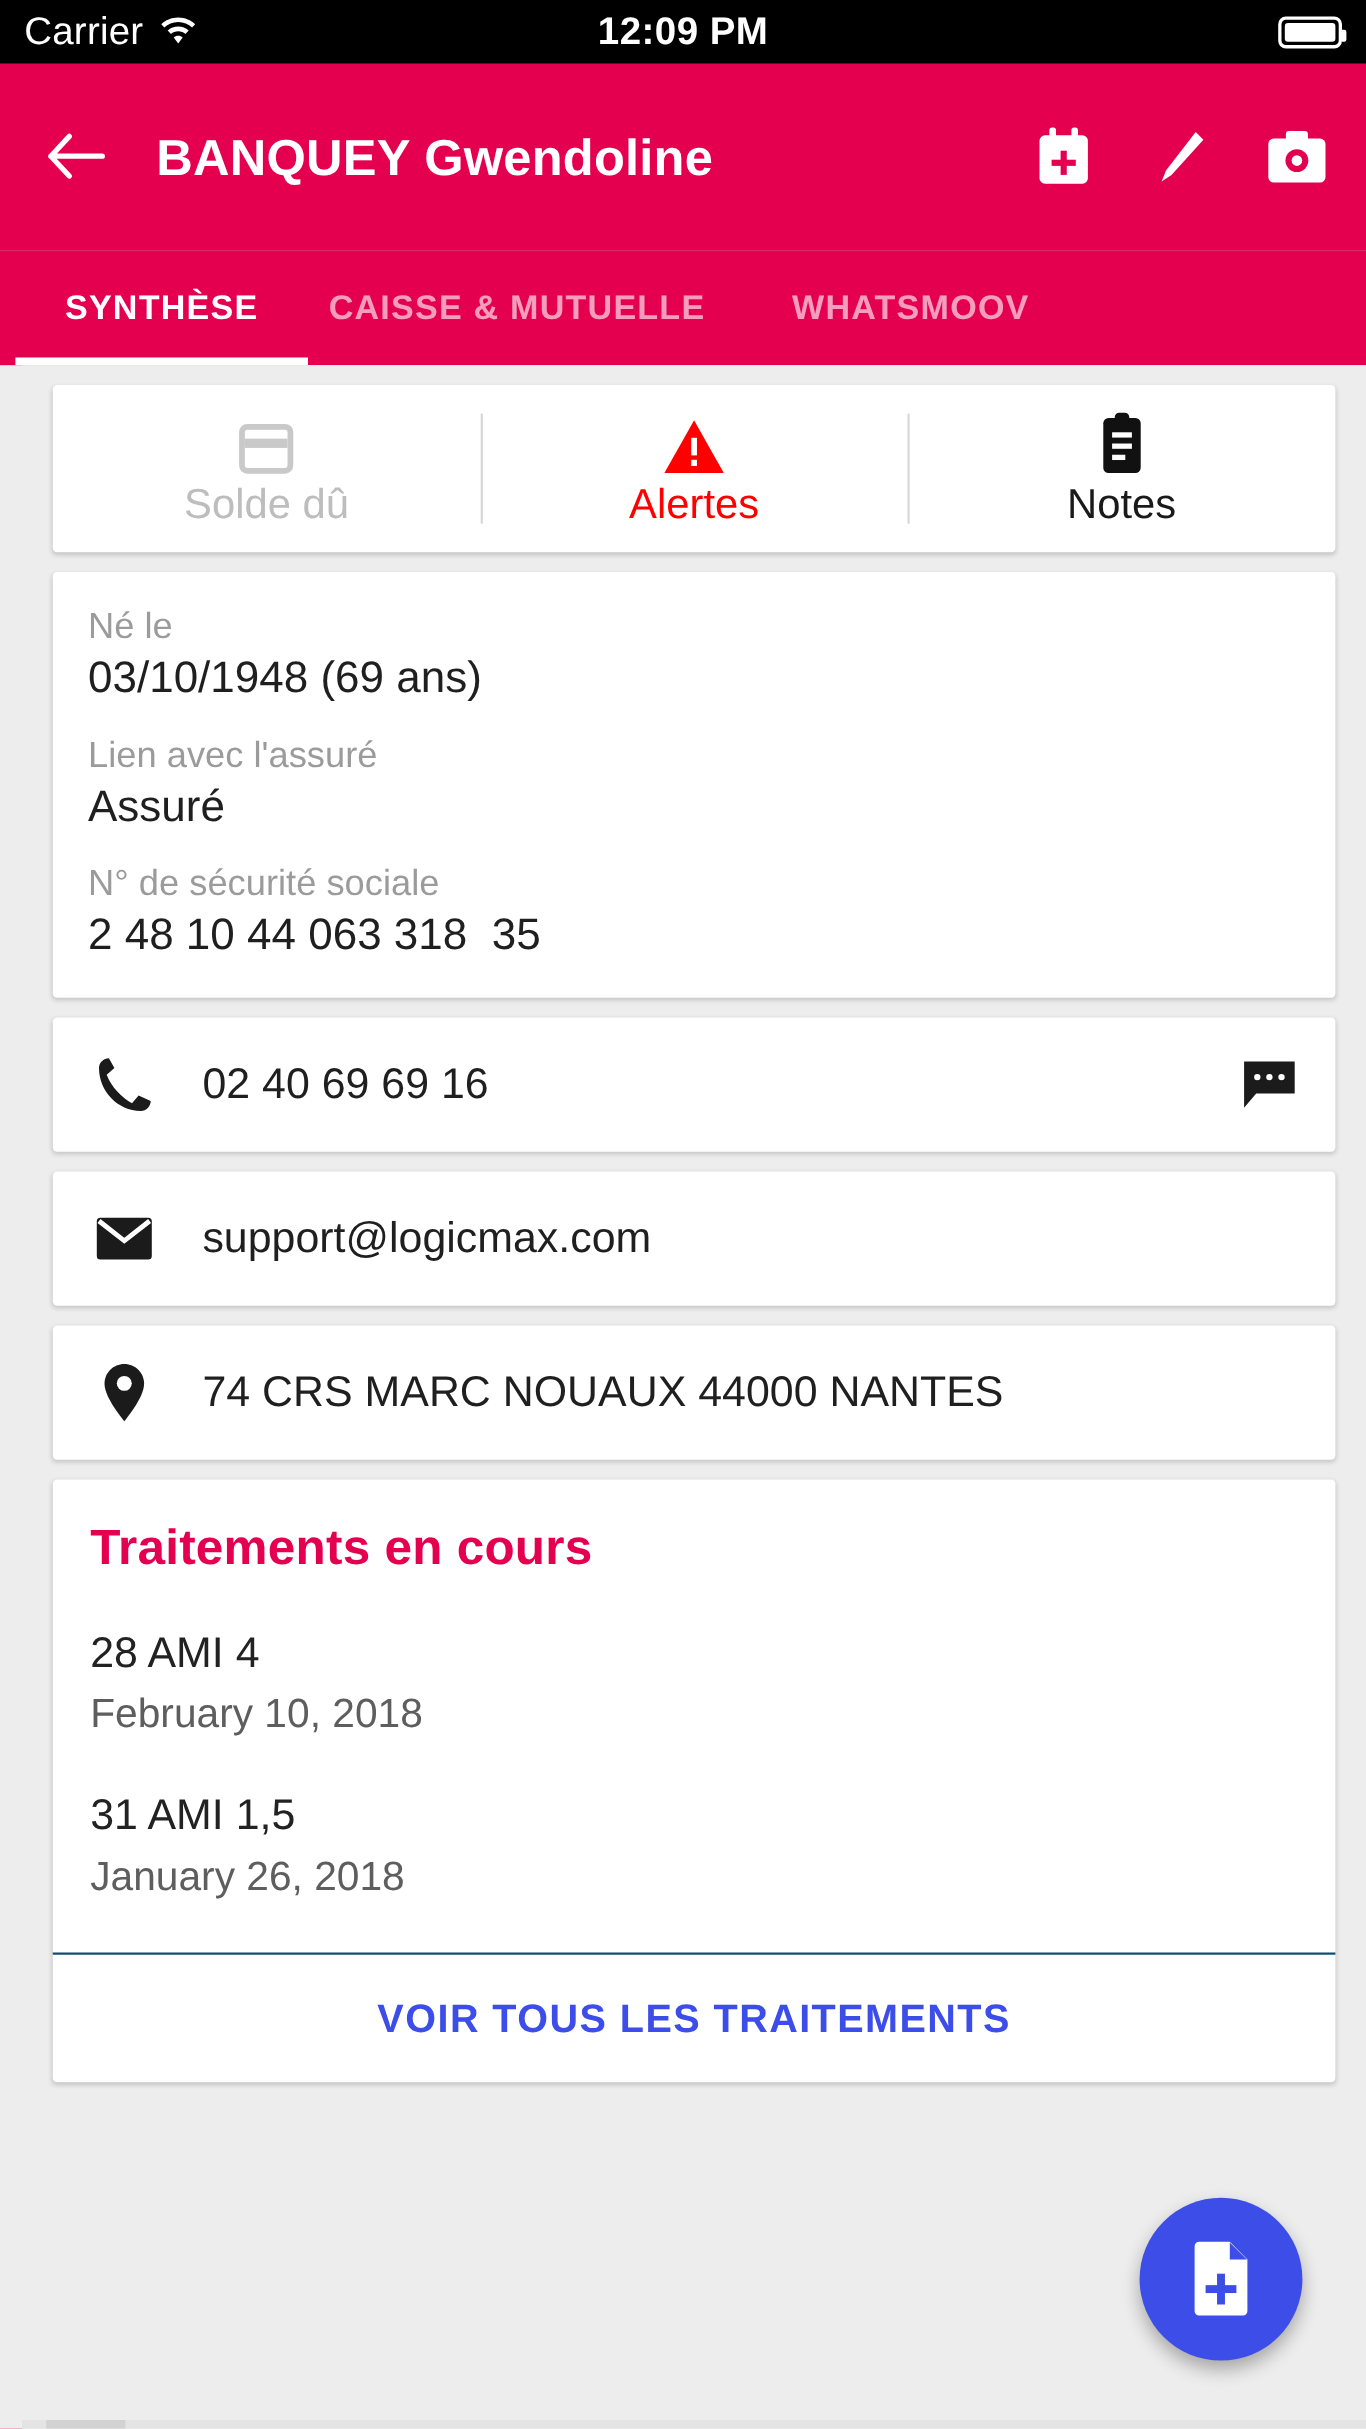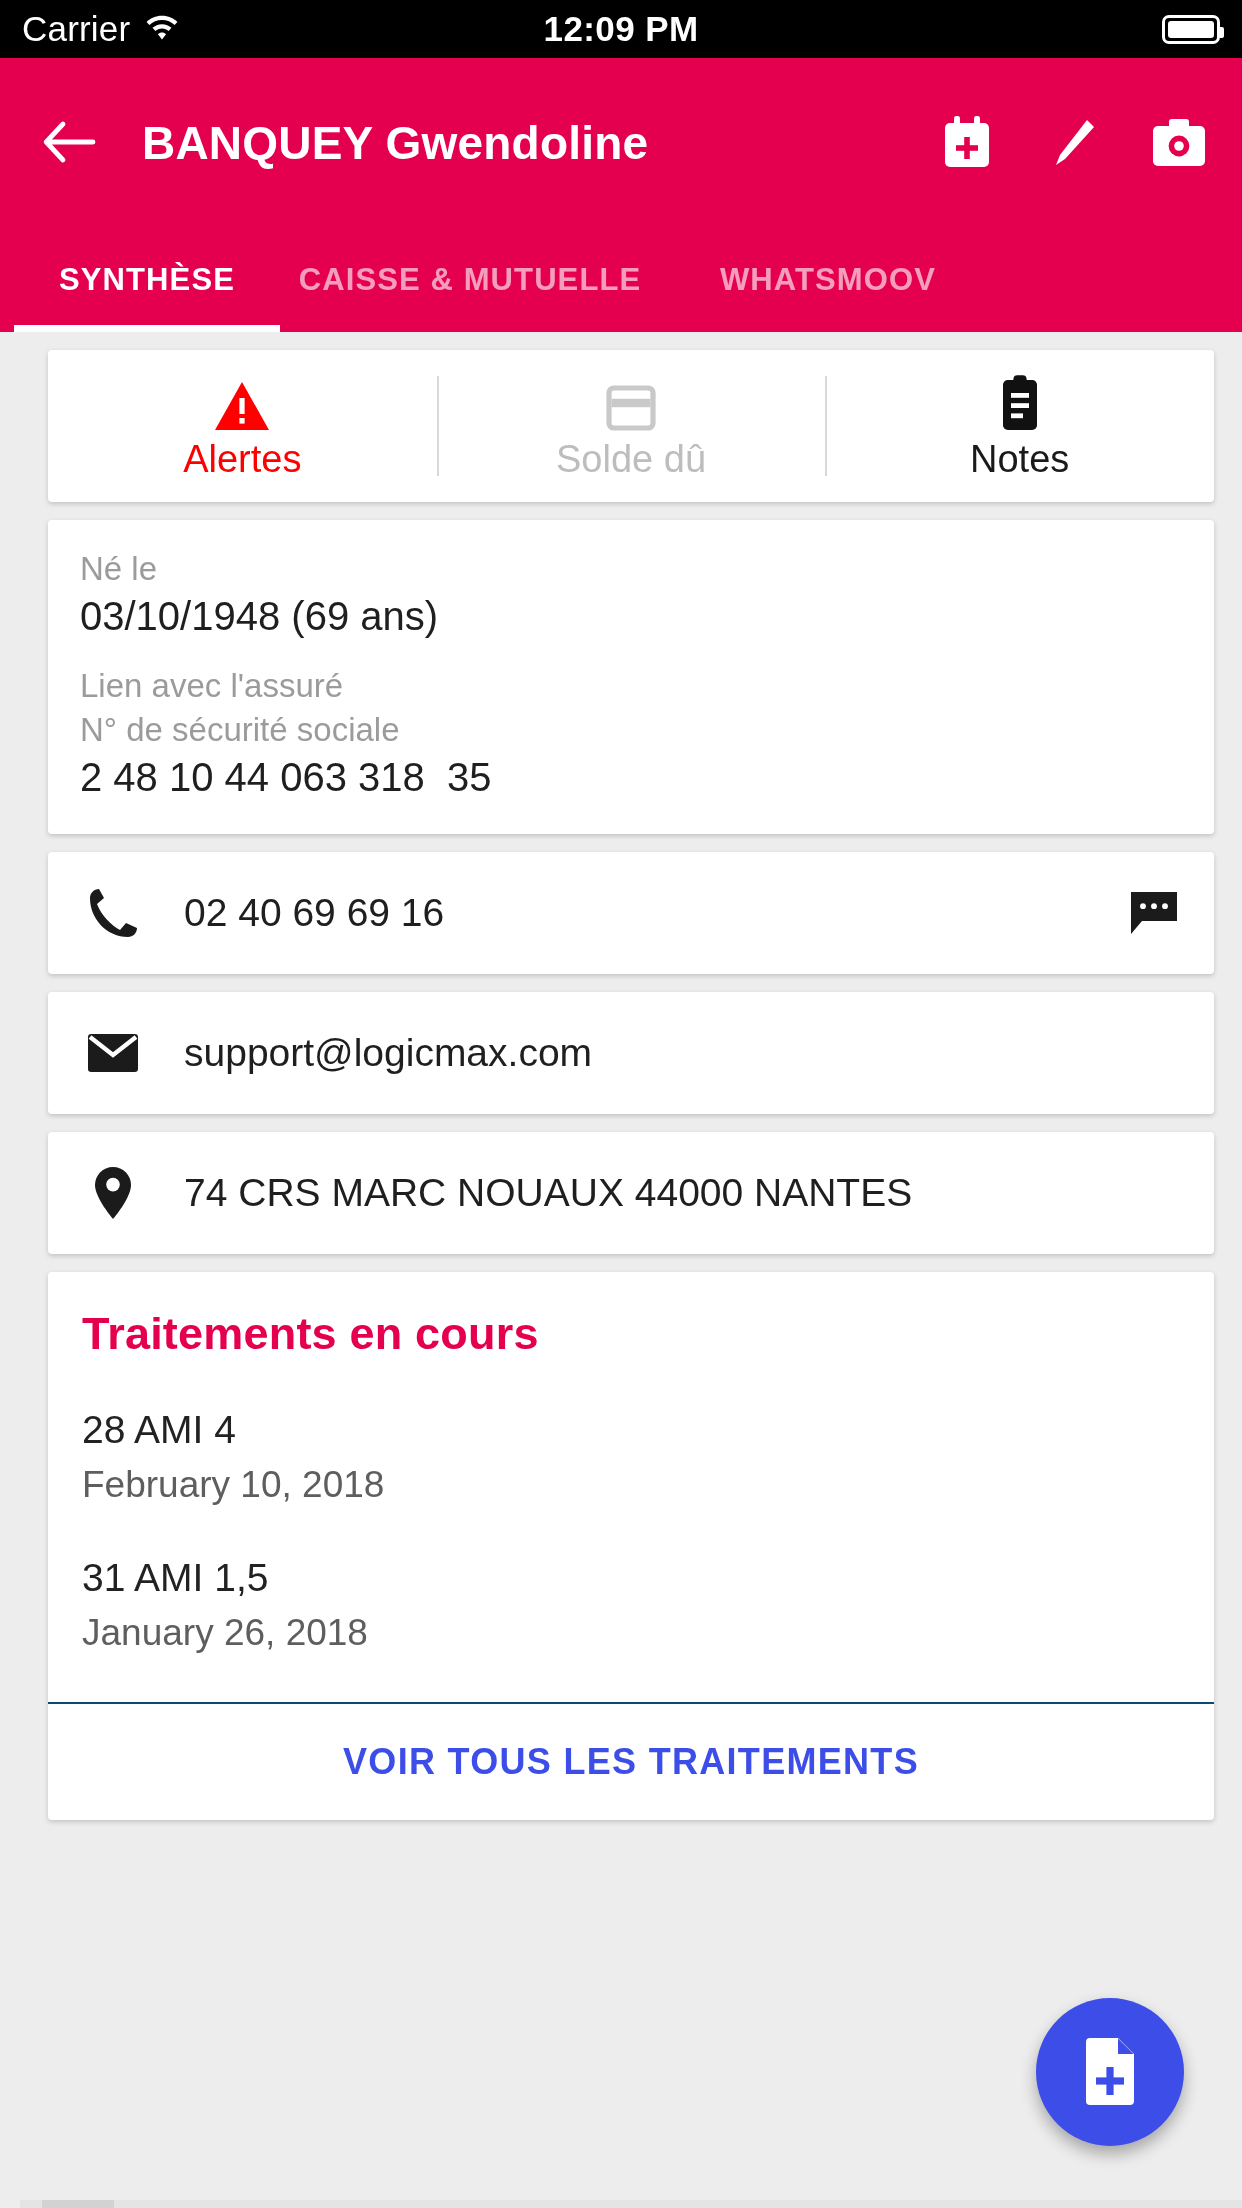--- a/index.html
+++ b/index.html
@@ -226,57 +226,58 @@
   <div class="left-rail"></div>
   <div class="scroll-grip">
       <i></i>
       <i></i>
     </div>
 
   <div class="content">
     <div class="inner">
 
       <div class="card quick">
+        <div class="quick-item q-solde">
+          <span class="quick-icon">
+            <svg width="56" height="48" viewBox="0 0 28 24">
+              <rect x="3" y="2" width="22" height="20" rx="2.4" fill="none" stroke="#c9c9c9" stroke-width="2.6"></rect>
+              <rect x="4.3" y="7.4" width="19.4" height="4.2" fill="#c9c9c9"></rect>
+            </svg>
+          </span>
+          <span class="quick-label">Solde dû</span>
+        </div>
         <div class="quick-item q-alert">
           <span class="quick-icon">
             <svg width="58" height="52" viewBox="0 0 29 26">
               <path d="M14.5 1 L28 25 L1 25 Z" fill="#ff0000"></path>
               <rect x="13.2" y="9" width="2.6" height="8" fill="#fff"></rect>
               <rect x="13.2" y="19" width="2.6" height="2.8" fill="#fff"></rect>
             </svg>
           </span>
           <span class="quick-label">Alertes</span>
-        </div>
-        <div class="quick-item q-solde">
-          <span class="quick-icon">
-            <svg width="56" height="48" viewBox="0 0 28 24">
-              <rect x="3" y="2" width="22" height="20" rx="2.4" fill="none" stroke="#c9c9c9" stroke-width="2.6"></rect>
-              <rect x="4.3" y="7.4" width="19.4" height="4.2" fill="#c9c9c9"></rect>
-            </svg>
-          </span>
-          <span class="quick-label">Solde dû</span>
         </div>
         <div class="quick-item q-notes">
           <span class="quick-icon">
             <svg width="50" height="58" viewBox="0 0 25 29">
               <rect x="4" y="3" width="17" height="25" rx="2.4" fill="#111"></rect>
               <rect x="9.2" y="0.6" width="6.6" height="5" rx="2" fill="#111"></rect>
               <rect x="8" y="9.5" width="9" height="2.4" fill="#fff"></rect>
               <rect x="8" y="14.6" width="9" height="2.4" fill="#fff"></rect>
               <rect x="8" y="19.7" width="6" height="2.4" fill="#fff"></rect>
             </svg>
           </span>
           <span class="quick-label">Notes</span>
         </div>
       </div>
 
       <div class="card info">
         <div class="fld-label">Né le</div>
         <div class="fld-value">03/10/1948 (69 ans)</div>
         <div class="fld-label">Lien avec l'assuré</div>
+        <div class="fld-value">Assuré</div>
         <div class="fld-label">N° de sécurité sociale</div>
         <div class="fld-value last">2 48 10 44 063 318  35</div>
       </div>
 
       <div class="card crow">
         <span class="crow-icon">
           <svg width="52" height="54" viewBox="0 0 26 27">
             <path d="M6 1.5 C3.5 1.5 1.5 3.5 1.5 6 c0 10.5 8.5 19.5 19 19.5 2.5 0 4.5-2 4.5-4.5 l-5.5-2.5 -3 3.5 C12 19.5 7 14.5 5 9 L8.5 6 Z" fill="#1b1b1b"></path>
           </svg>
         </span>

